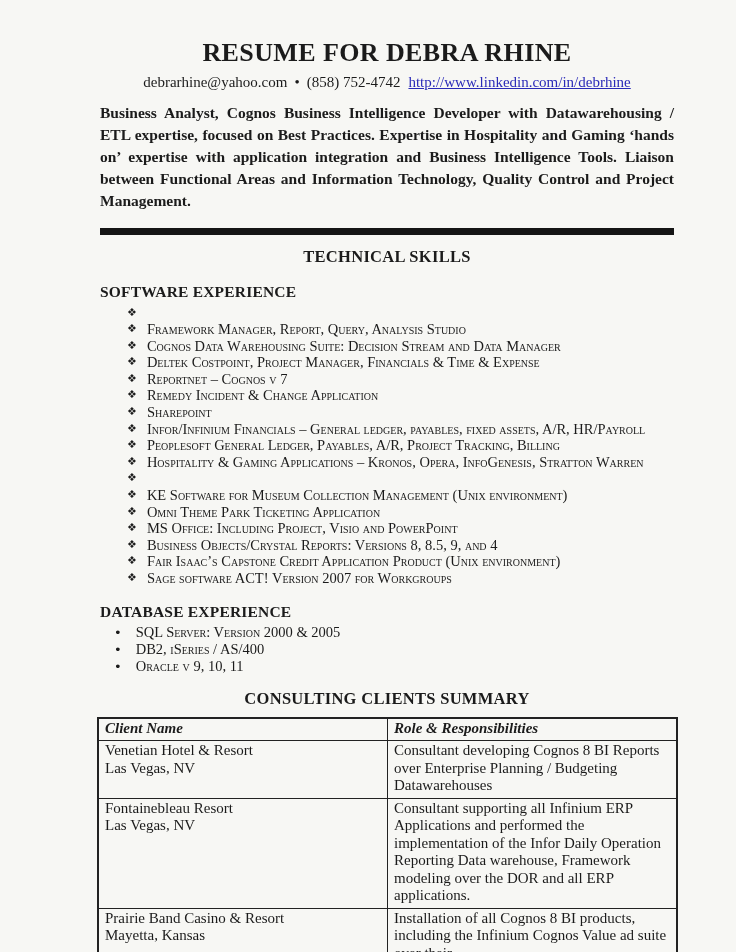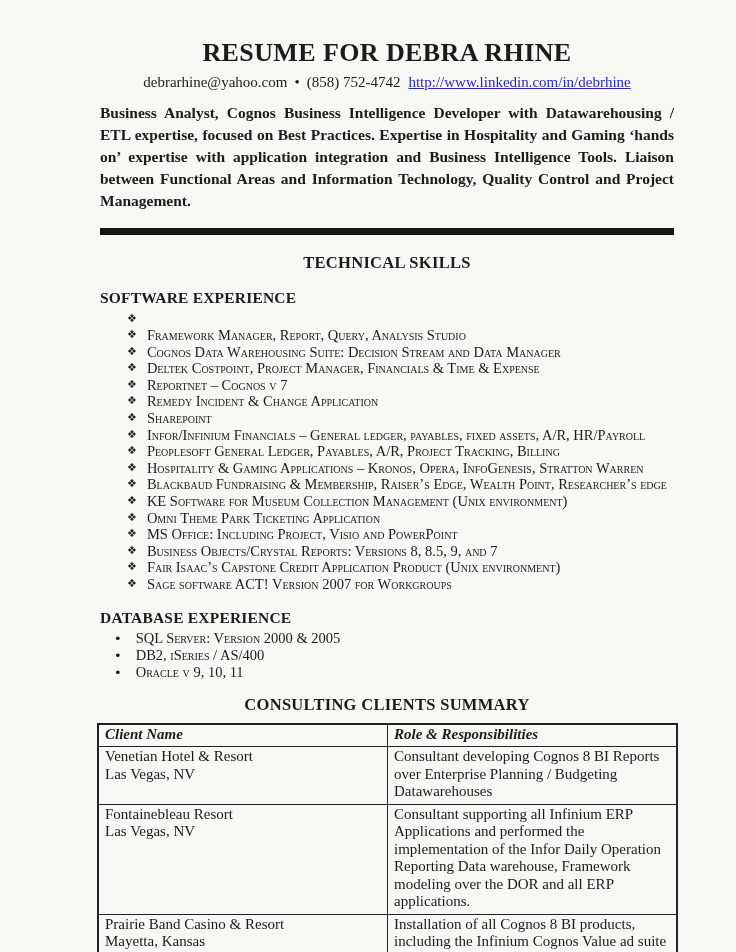--- a/index.html
+++ b/index.html
@@ -23,21 +23,21 @@
   .contact .phone{padding-right:8px;}
   .summary{
     font-weight:bold;text-align:justify;font-size:15.5px;line-height:22px;
     margin-top:10px;
   }
   .rule{height:7px;background:#151515;margin-top:5px;}
   .center-heading{
     text-align:center;font-weight:bold;font-size:16.5px;line-height:21px;
     letter-spacing:0.3px;
   }
-  .tech-heading{margin-top:17px;}
+  .tech-heading{margin-top:11px;}
   .sec-heading{
     font-weight:bold;font-size:15.5px;line-height:20px;margin-top:15px;
     letter-spacing:0.2px;
   }
   ul.skills{list-style:none;margin:3px 0 0 0;padding:0 0 0 27px;}
   ul.skills li{
     display:flex;gap:10px;align-items:flex-start;
     font-variant:small-caps;font-size:14.5px;line-height:16.6px;
   }
   ul.skills li .blt{
@@ -120,37 +120,36 @@
     <li>
         <span class="blt">❖</span>
         <span>Peoplesoft General Ledger, Payables, A/R, Project Tracking, Billing</span>
       </li>
     <li>
         <span class="blt">❖</span>
         <span>Hospitality &amp; Gaming Applications – Kronos, Opera, InfoGenesis, Stratton Warren</span>
       </li>
     <li>
         <span class="blt">❖</span>
-        <span>Blackbaud Fundraising &amp; Membership, Raiser’s Edge, Wealth Point, Researcher’s edge</span>
       </li>
     <li>
         <span class="blt">❖</span>
         <span>KE Software for Museum Collection Management (Unix environment)</span>
       </li>
     <li>
         <span class="blt">❖</span>
         <span>Omni Theme Park Ticketing Application</span>
       </li>
     <li>
         <span class="blt">❖</span>
         <span>MS Office:  Including Project, Visio and PowerPoint</span>
       </li>
     <li>
         <span class="blt">❖</span>
-        <span>Business Objects/Crystal Reports:  Versions 8, 8.5, 9, and 7</span>
+        <span>Business Objects/Crystal Reports:  Versions 8, 8.5, 9, and 4</span>
       </li>
     <li>
         <span class="blt">❖</span>
         <span>Fair Isaac’s Capstone Credit Application Product (Unix environment)</span>
       </li>
     <li>
         <span class="blt">❖</span>
         <span>Sage software ACT! Version 2007 for Workgroups</span>
       </li>
   </ul>

